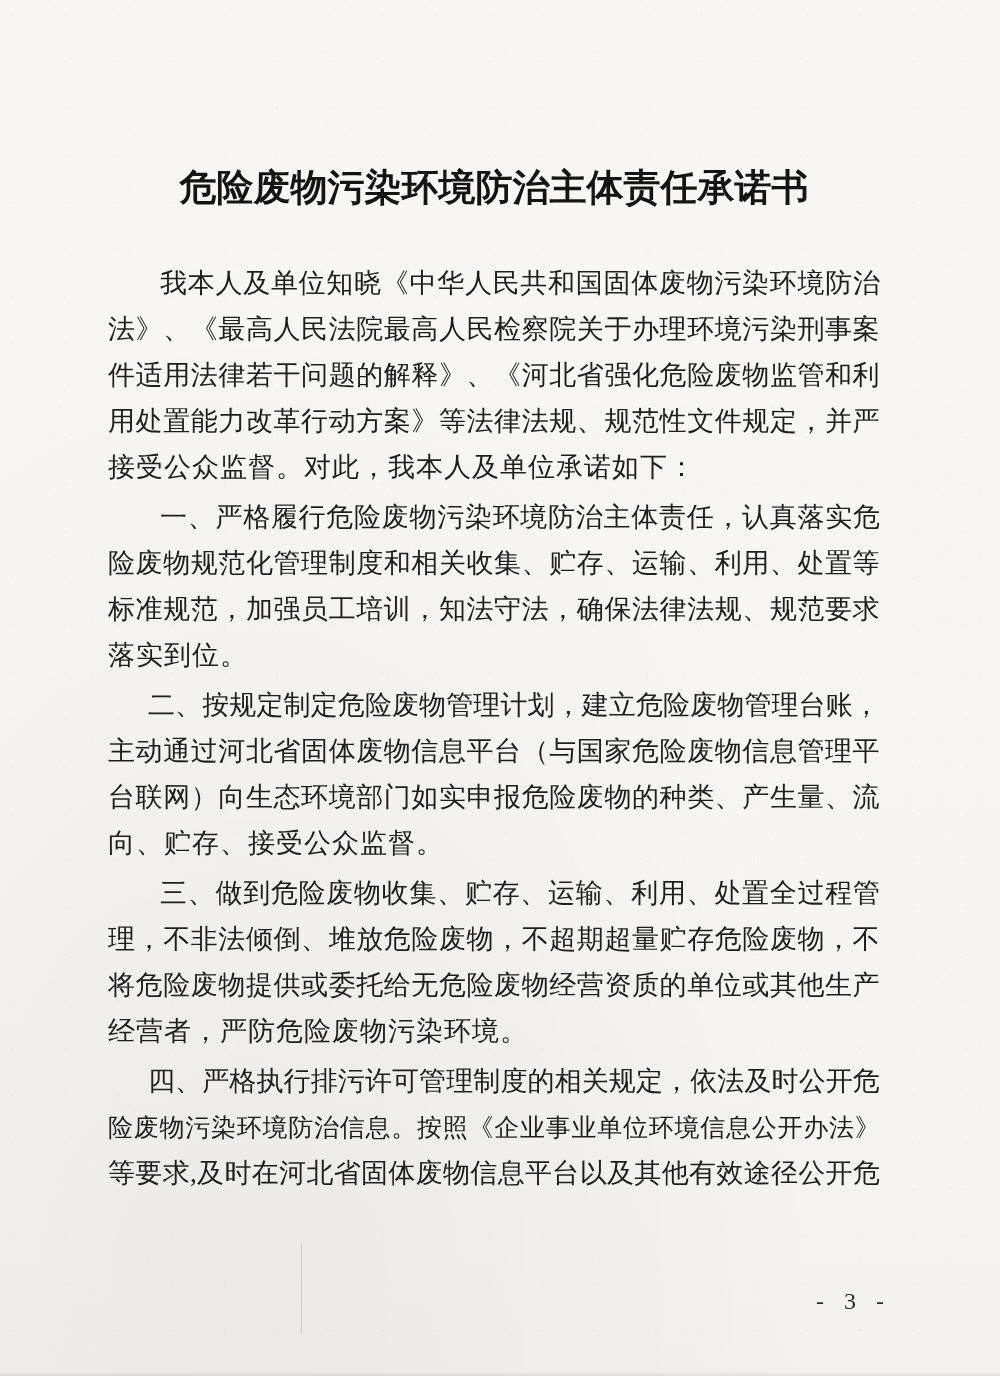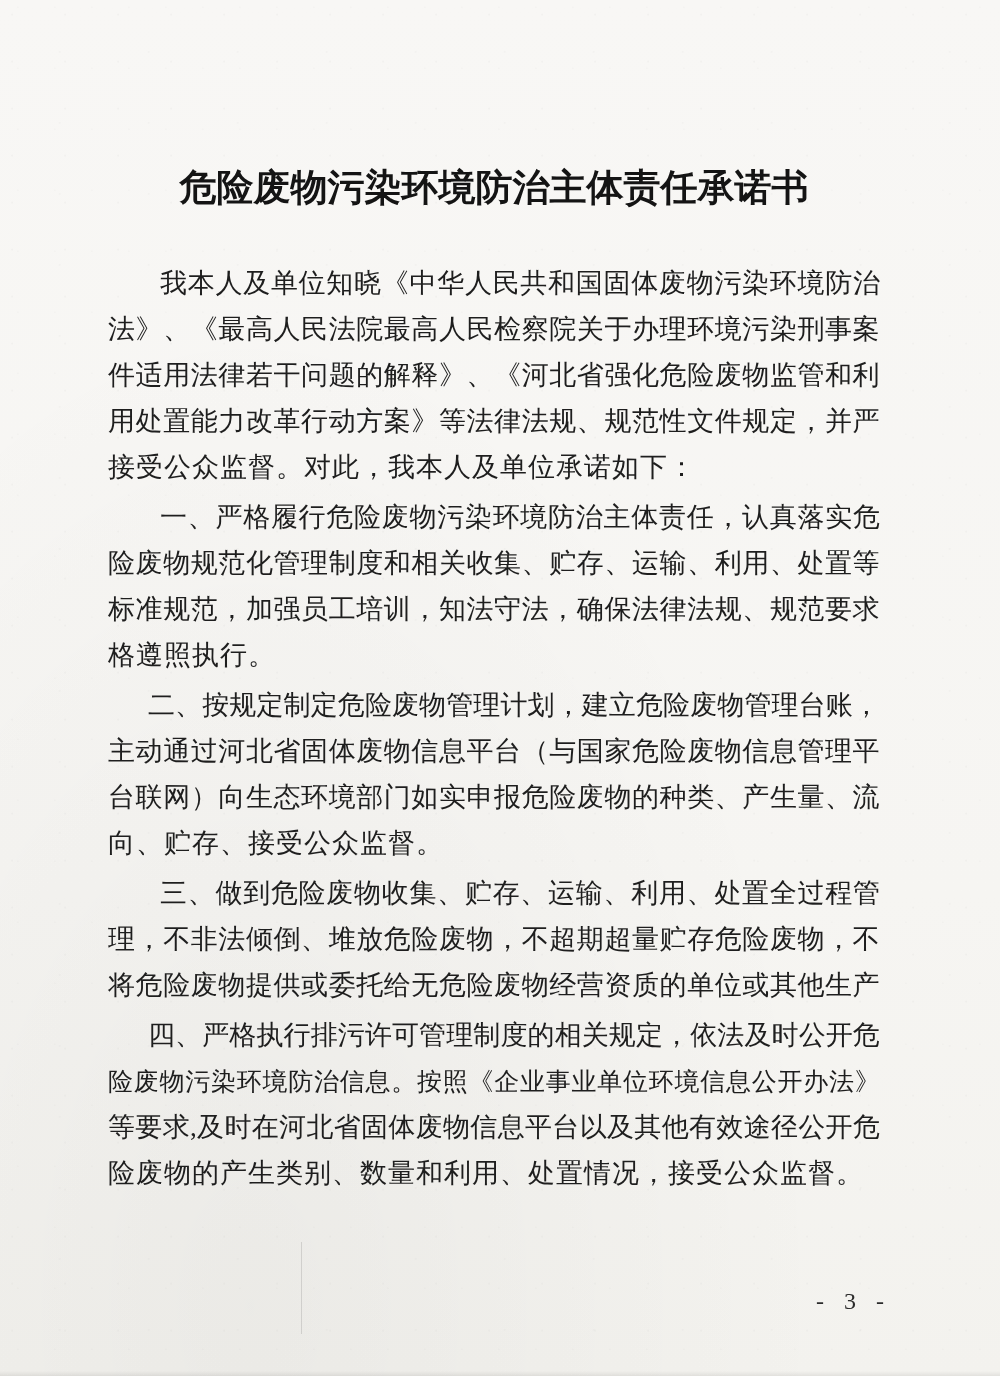--- a/index.html
+++ b/index.html
@@ -293,21 +293,21 @@
           <span>法</span>
           <span>律</span>
           <span>法</span>
           <span>规</span>
           <span>、</span>
           <span>规</span>
           <span>范</span>
           <span>要</span>
           <span>求</span>
         </div>
-      <div class="line plain">格遵照执行。</div>
+      <div class="line plain">落实到位。</div>
     </div>
 
     <div class="para">
       <div class="line justify indent-sm">
           <span>二</span>
           <span>、</span>
           <span>按</span>
           <span>规</span>
           <span>定</span>
           <span>制</span>
@@ -478,20 +478,21 @@
           <span>质</span>
           <span>的</span>
           <span>单</span>
           <span>位</span>
           <span>或</span>
           <span>其</span>
           <span>他</span>
           <span>生</span>
           <span>产</span>
         </div>
+      <div class="line plain">经营者，严防危险废物污染环境。</div>
     </div>
 
     <div class="para">
       <div class="line justify indent-sm">
           <span>四</span>
           <span>、</span>
           <span>严</span>
           <span>格</span>
           <span>执</span>
           <span>行</span>
@@ -573,21 +574,20 @@
           <span>其</span>
           <span>他</span>
           <span>有</span>
           <span>效</span>
           <span>途</span>
           <span>径</span>
           <span>公</span>
           <span>开</span>
           <span>危</span>
         </div>
-      <div class="line plain">险废物的产生类别、数量和利用、处置情况，接受公众监督。</div>
     </div>
 
   </div>
 
   <div class="fold-line"></div>
 
   <div class="page-number">- 3 -</div>
 
 </div>
 

